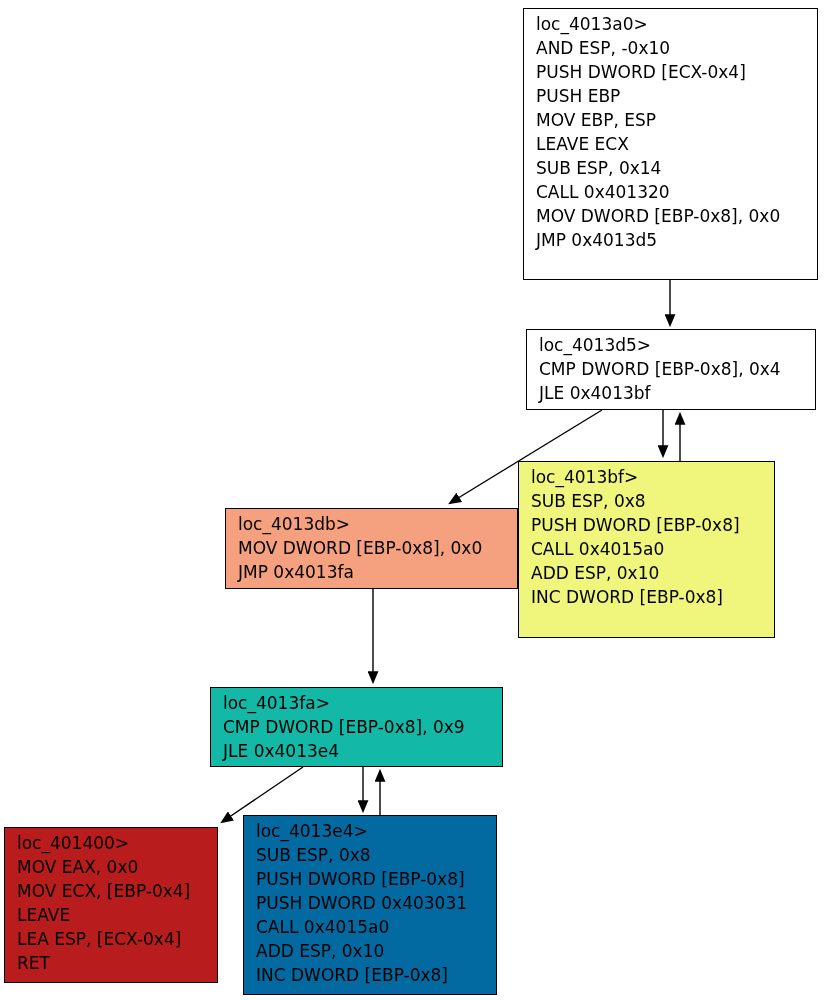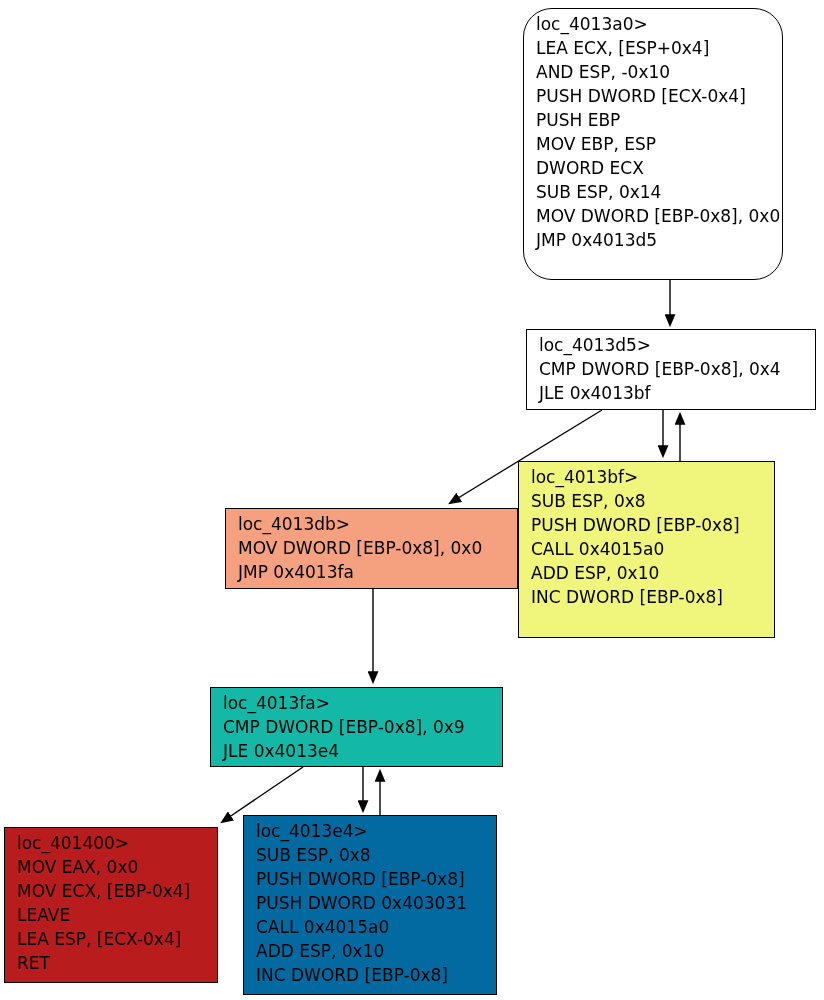--- a/index.html
+++ b/index.html
@@ -62,29 +62,29 @@
     <path class="edge" d="M670,280 L670,325" marker-end="url(#arrow)"></path>
     <path class="edge" d="M602,410 L450,503" marker-end="url(#arrow)"></path>
     <path class="edge" d="M663,410 L663,456" marker-end="url(#arrow)"></path>
     <path class="edge" d="M680,461 L680,414" marker-end="url(#arrow)"></path>
     <path class="edge" d="M373,589 L373,682" marker-end="url(#arrow)"></path>
     <path class="edge" d="M303,767 L222,822" marker-end="url(#arrow)"></path>
     <path class="edge" d="M363,767 L363,811" marker-end="url(#arrow)"></path>
     <path class="edge" d="M380,815 L380,771" marker-end="url(#arrow)"></path>
   </svg>
 
-  <div class="node" style="left: 523px; top: 8px; width: 260px; height: 272px; background-color: rgb(255, 255, 255); border-radius: 29px;">
+  <div class="node" style="left: 523px; top: 8px; width: 295px; height: 272px; background-color: rgb(255, 255, 255);">
     <div class="line">loc_4013a0&gt;</div>
-    <div class="line">LEA ECX, [ESP+0x4]</div>
     <div class="line">AND ESP, -0x10</div>
     <div class="line">PUSH DWORD [ECX-0x4]</div>
     <div class="line">PUSH EBP</div>
     <div class="line">MOV EBP, ESP</div>
-    <div class="line">DWORD ECX</div>
+    <div class="line">LEAVE ECX</div>
     <div class="line">SUB ESP, 0x14</div>
+    <div class="line">CALL 0x401320</div>
     <div class="line">MOV DWORD [EBP-0x8], 0x0</div>
     <div class="line">JMP 0x4013d5</div>
   </div>
 
   <div class="node" style="left: 526px; top: 329px; width: 290px; height: 81px; background-color: rgb(255, 255, 255);">
     <div class="line">loc_4013d5&gt;</div>
     <div class="line">CMP DWORD [EBP-0x8], 0x4</div>
     <div class="line">JLE 0x4013bf</div>
   </div>
 

